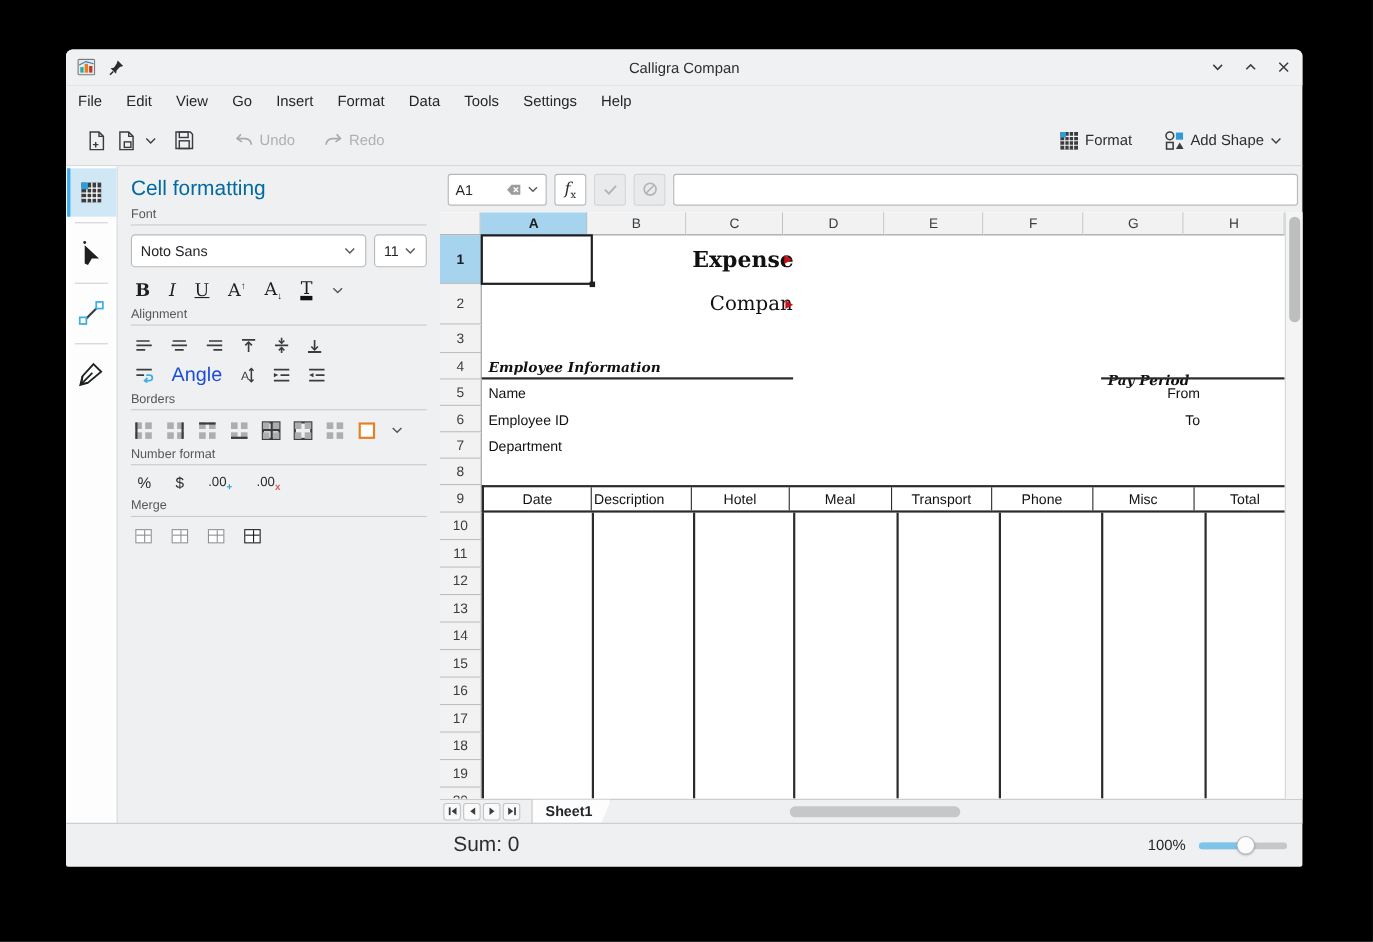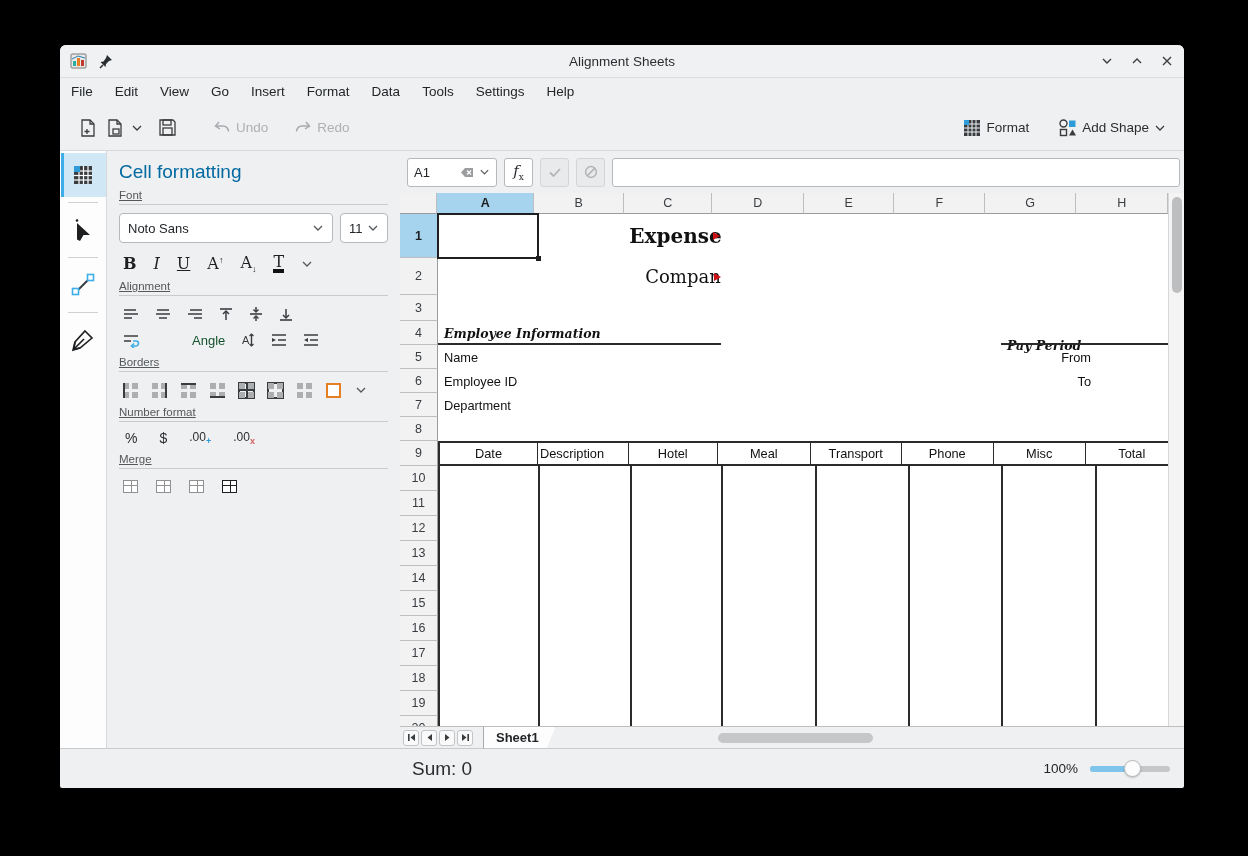--- a/index.html
+++ b/index.html
@@ -31,35 +31,35 @@
   .main { flex:1; display:flex; min-height:0; }
   .toolstrip { width:47px; background:#fdfdfd; border-right:1px solid #d7d8da; display:flex; flex-direction:column; align-items:center; padding-top:2px; }
   .tool { width:45px; height:44px; display:flex; align-items:center; justify-content:center; position:relative; }
   .tool.selected { background:#d0e8f6; }
   .tool.selected::before { content:""; position:absolute; left:0; top:0; bottom:0; width:3px; background:#3daee9; }
   .tool-sep { width:30px; height:0; border-top:1px solid #d0d1d3; margin:5px 0; }
 
   
   .panel { width:293px; padding:10px 12px 0 12px; overflow:hidden; }
   .panel-title { font-size:19px; color:#0369a1; margin-bottom:2px; }
-  .sec-label { font-size:11.5px; color:#55585b; margin-top:6px;text-decoration:underline; }
+  .sec-label { font-size:11.5px; color:#55585b; margin-top:6px; }
   .sec-rule { border:none; border-top:1px solid #c9cacc; margin:3px 0 8px 0; }
   .font-row { display:flex; gap:7px; }
   .combo { height:30px; background:#fff; border:1px solid #b7b8ba; border-radius:4px; display:flex; align-items:center; padding:0 8px; font-size:13px; }
   .combo .chev { margin-left:auto; }
   .combo.font { flex:1;align-items:center; }
   .combo.size { width:48px; }
   .charfmt-row { display:flex; align-items:center; gap:17px; margin:10px 2px 2px 4px; font-family:"DejaVu Serif", serif; font-size:16px; color:#1d1f21; }
   .charfmt-row .u { text-decoration:underline; }
   .charfmt-row .i { font-style:italic; }
   .charfmt-row sup,.charfmt-row sub { font-size:9px; font-family:"Liberation Sans",sans-serif; }
   .tcolor { border-bottom:4px solid #111; line-height:14px; }
   .icon-row { display:flex; align-items:center; gap:16px; margin:6px 2px 4px 4px; min-height:20px; }
   .icon-row svg { display:block; }
-  .angle-label { font-size:13px; color:#14532d;margin-left:36px; }
+  .angle-label { font-size:18px; color:#1d4ed8; }
   
   .bicon { width:15px; height:15px; position:relative; display:inline-block; }
   .bicon .q { position:absolute; width:6px; height:6px; background:#adaeb0; }
   .bicon .q1{left:0;top:0}.bicon .q2{right:0;top:0}.bicon .q3{left:0;bottom:0}.bicon .q4{right:0;bottom:0}
   .bicon.b-left::after { content:""; position:absolute; left:0; top:0; bottom:0; width:2px; background:#3a3d40; }
   .bicon.b-right::after { content:""; position:absolute; right:0; top:0; bottom:0; width:2px; background:#3a3d40; }
   .bicon.b-top::after { content:""; position:absolute; left:0; right:0; top:0; height:2px; background:#3a3d40; }
   .bicon.b-bottom::after { content:""; position:absolute; left:0; right:0; bottom:0; height:2px; background:#3a3d40; }
   .bicon.b-all { outline:2px solid #3a3d40; outline-offset:-1px; }
   .bicon.b-all::after { content:""; position:absolute; left:6.5px; top:0; bottom:0; width:2px; background:#3a3d40; box-shadow:0 0 0 0; }
@@ -131,21 +131,21 @@
   .slider .fill { position:absolute; left:0; top:0; bottom:0; width:42px; background:#7fc4ea; border-radius:3px; }
   .slider .knob { position:absolute; left:34px; top:-6px; width:17px; height:17px; border-radius:50%; background:#fcfcfc; border:1px solid #b7b8ba; box-shadow:0 1px 2px rgba(0,0,0,.2); }
   .chev { display:block; }
 </style>
 </head>
 <body>
 
 <div class="window">
 
   <div class="titlebar">
-    <div class="title">Alignment Sheets</div>
+    <div class="title">Calligra Compan</div>
     <svg class="appicon" viewBox="0 0 17 16">
       <rect x="1" y="1" width="15" height="14" rx="1" fill="#e8e8e8" stroke="#7a7a7a"></rect>
       <rect x="3" y="8" width="3" height="5" fill="#27ae9e"></rect>
       <rect x="7" y="5" width="3" height="8" fill="#e67e22"></rect>
       <rect x="11" y="7" width="3" height="6" fill="#c0392b"></rect>
       <path d="M2 6 L8 3 L15 5" stroke="#2980b9" fill="none"></path>
     </svg>
     <svg class="pinicon" viewBox="0 0 14 15">
       <path d="M8 1 L13 6 L10 7 L7 10 L6.5 13 L1.5 8 L4.5 7.5 L7 4 Z" fill="#2b2e31"></path>
       <line x1="4" y1="11" x2="1" y2="14" stroke="#2b2e31" stroke-width="1.4"></line>

